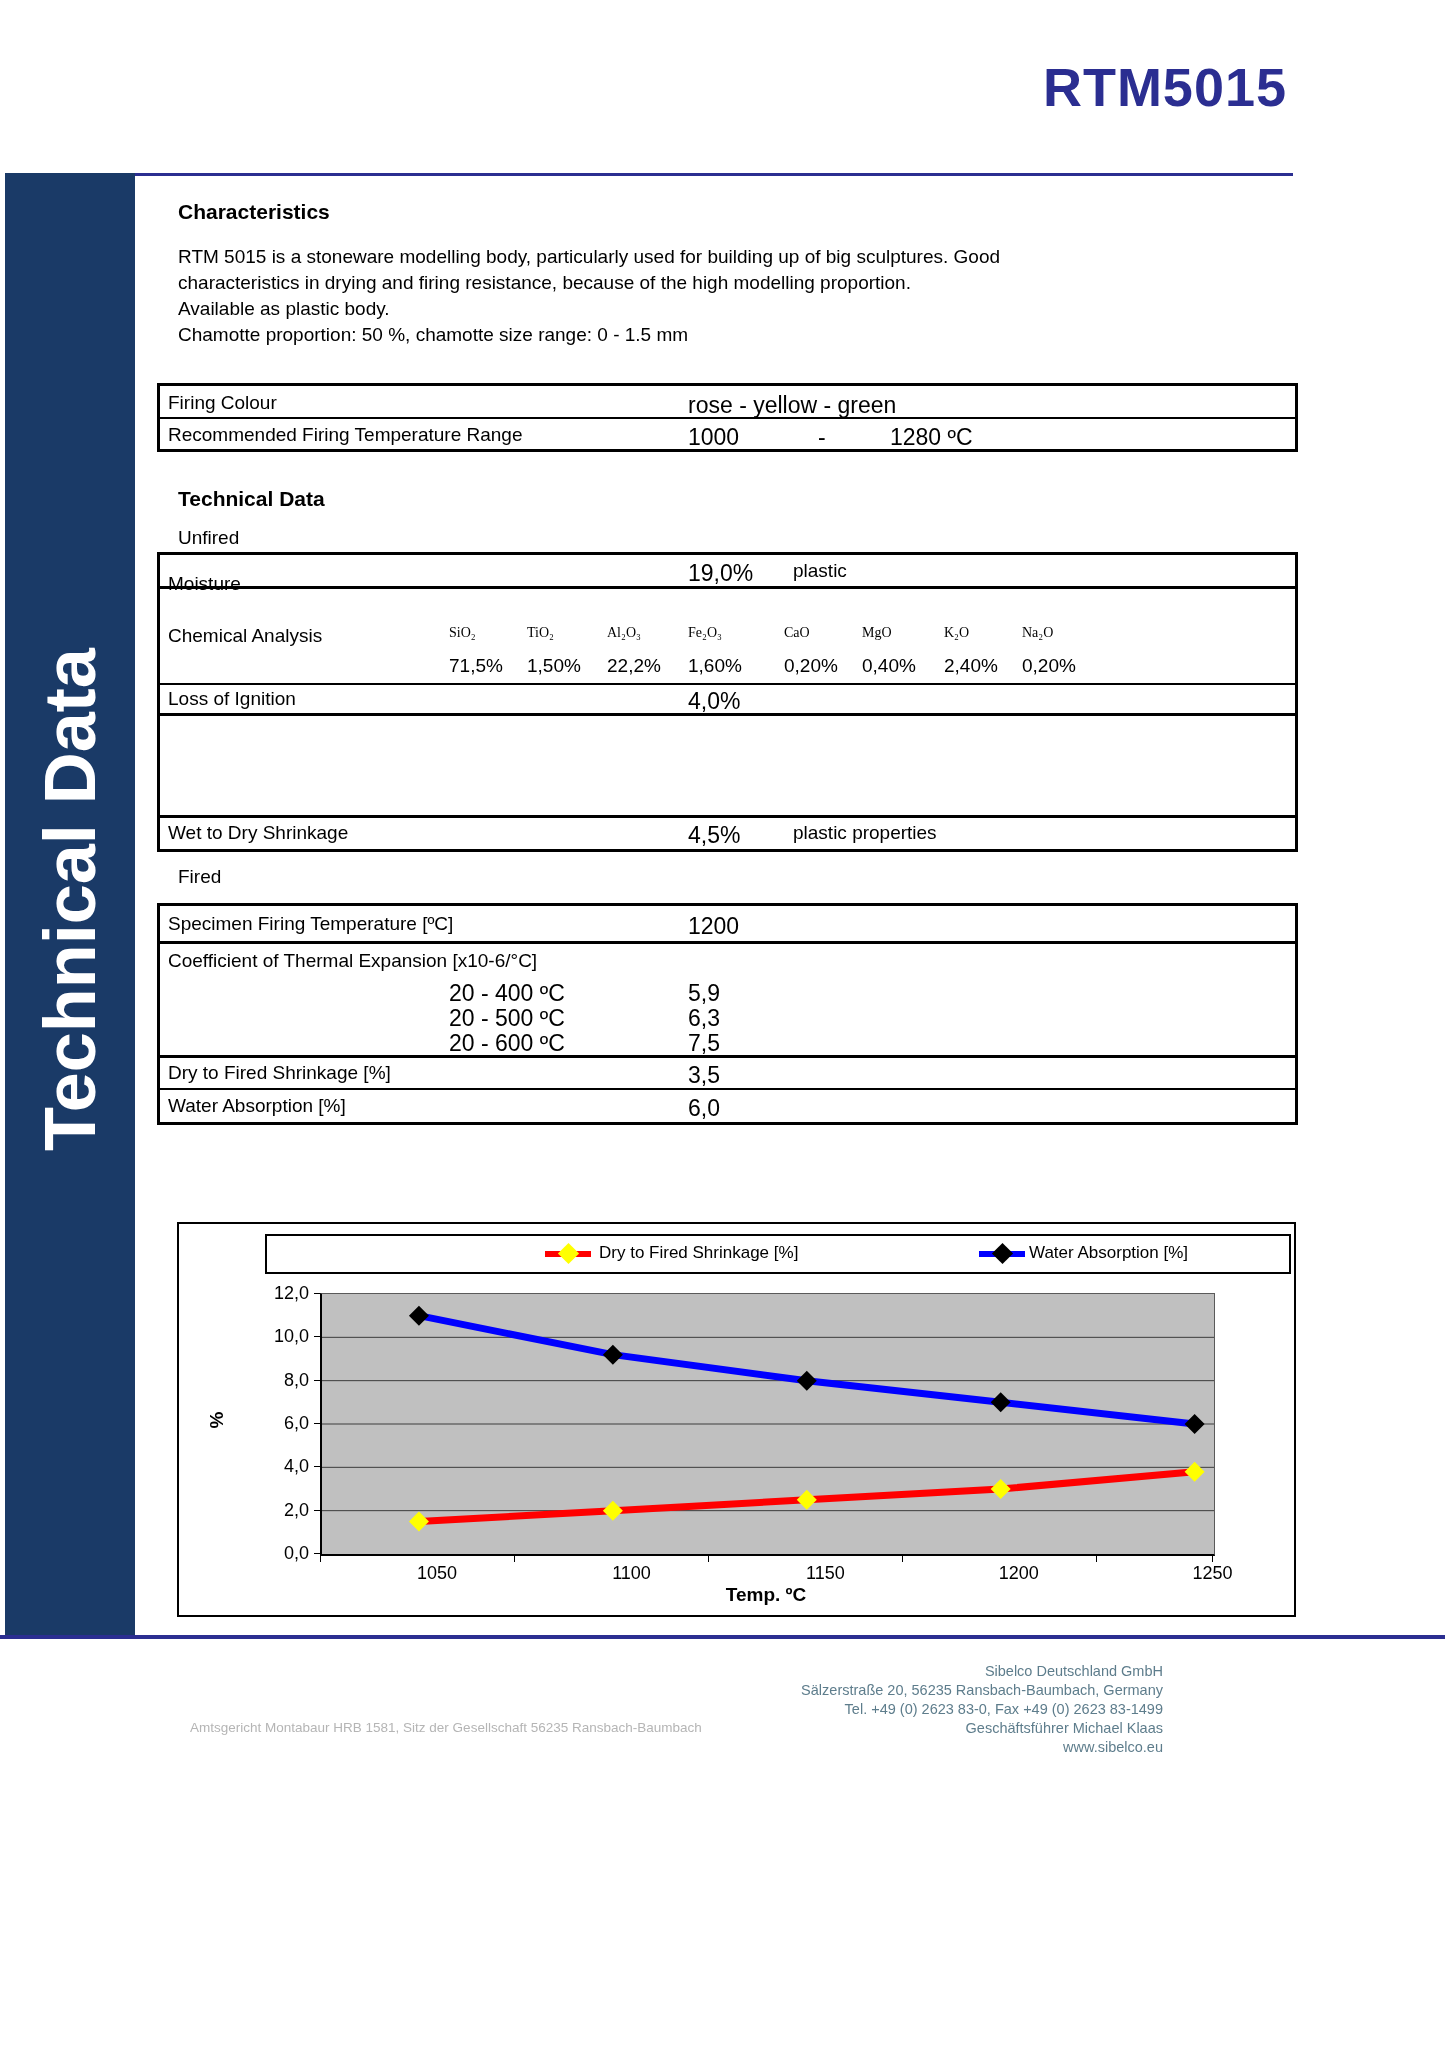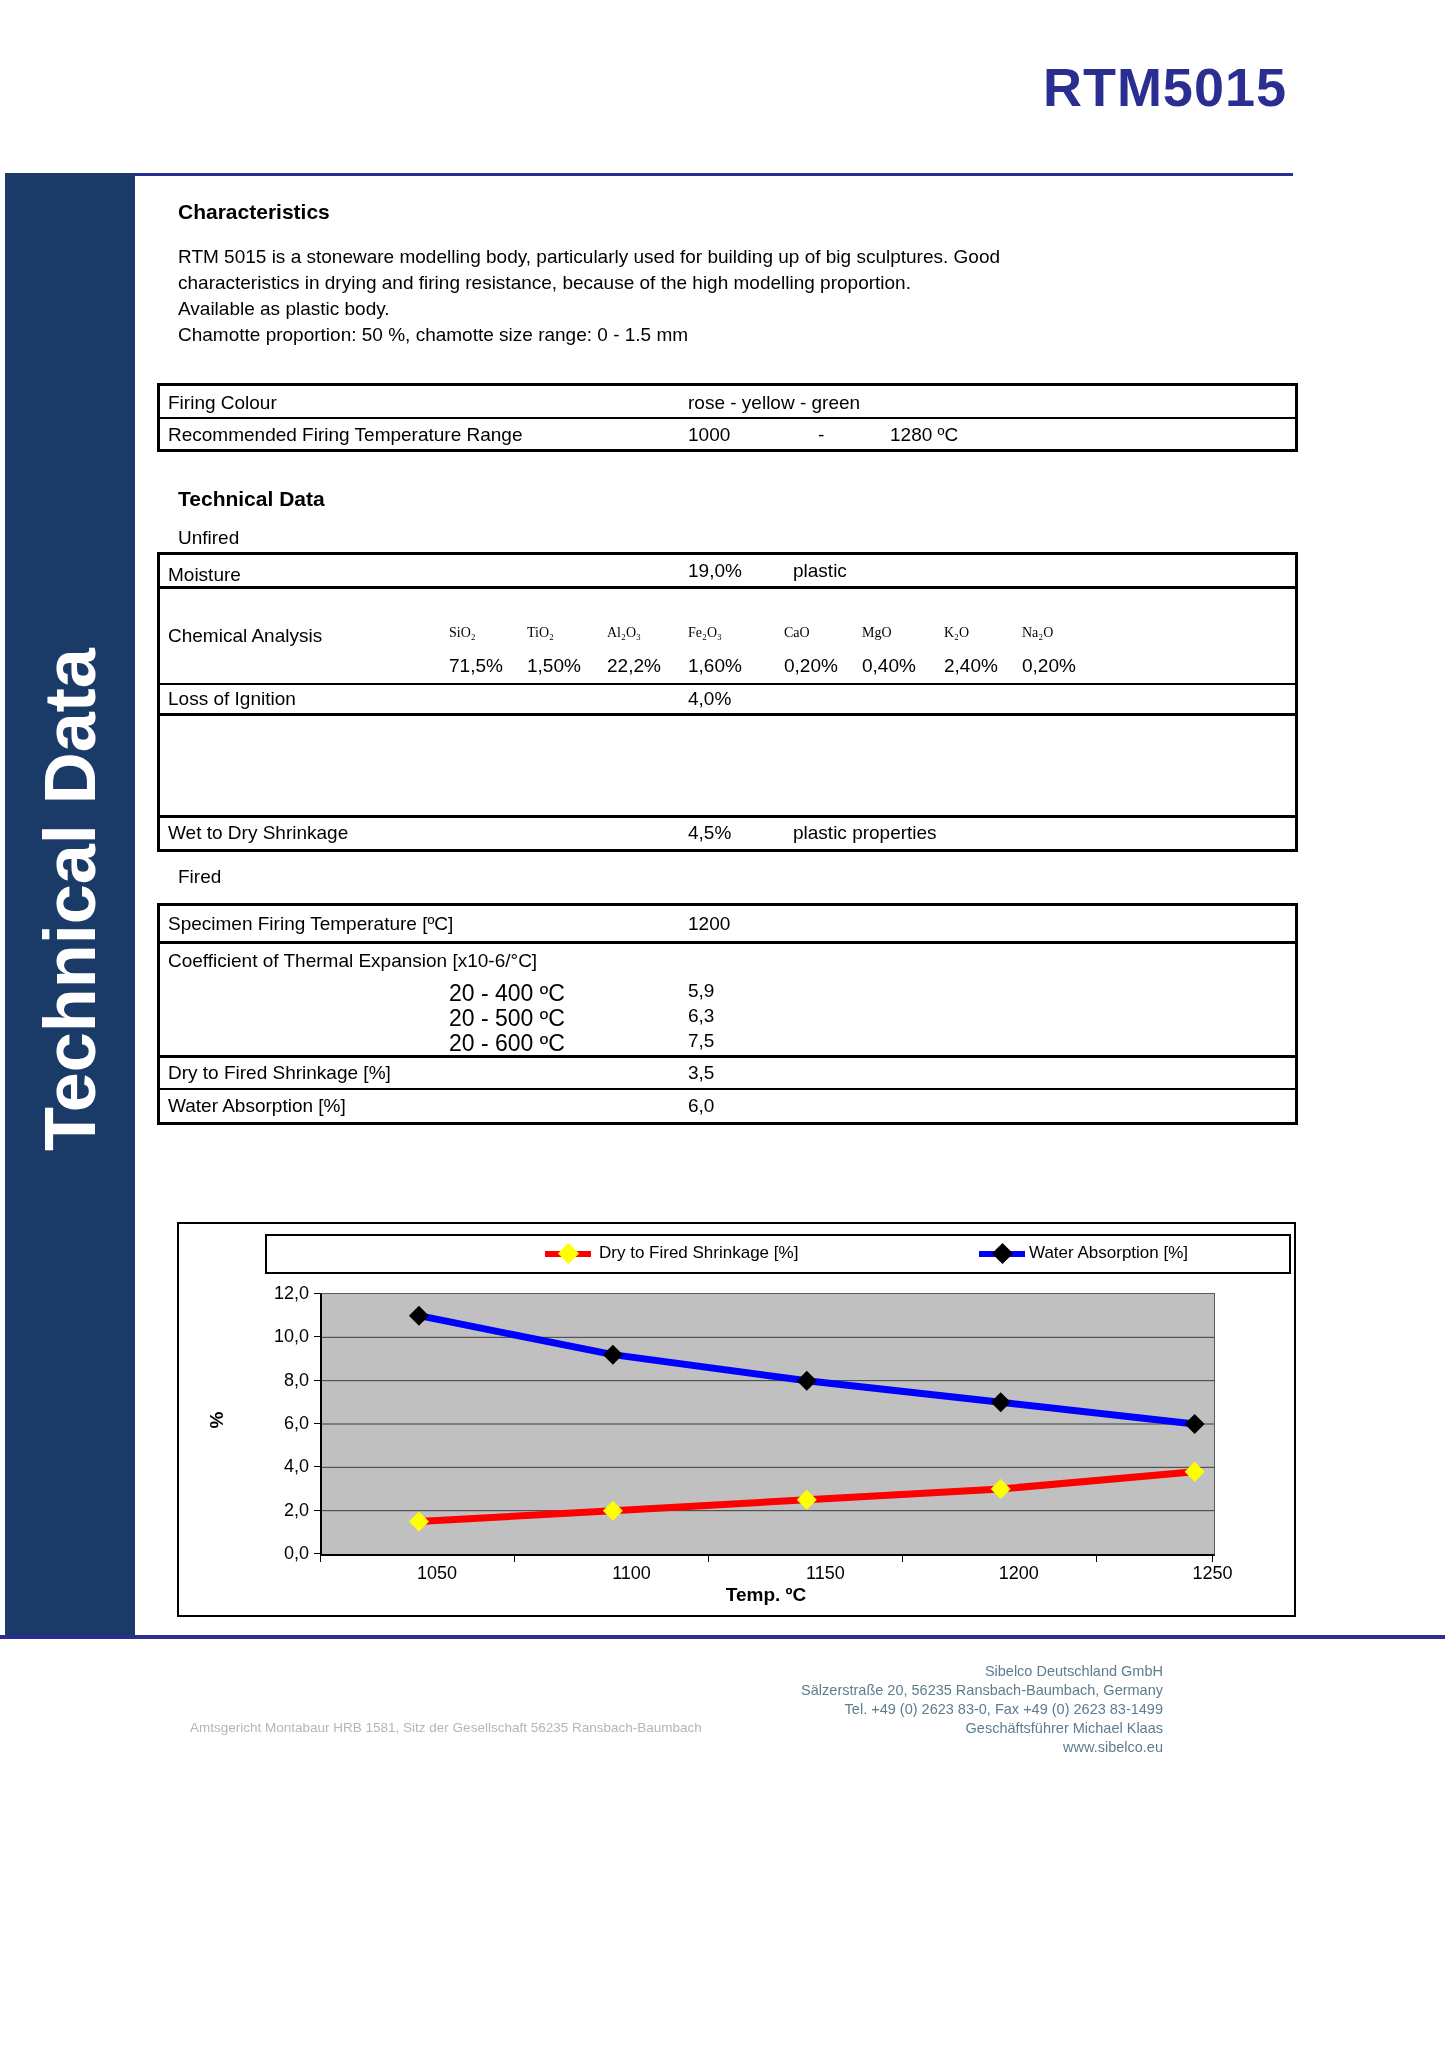--- a/index.html
+++ b/index.html
@@ -24,21 +24,21 @@
     writing-mode:vertical-rl;transform:rotate(180deg);
     color:#fff;font-size:72px;font-weight:bold;white-space:nowrap;
   }
   
   .h-bold{position:absolute;font-size:21px;font-weight:bold;}
   .h-plain{position:absolute;font-size:19px;}
   .para{position:absolute;left:178px;top:244px;width:960px;font-size:19px;line-height:26px;}
   
   .tbl{position:absolute;left:157px;width:1135px;border:3px solid #000;background:#fff;}
   .tbl .row-label{position:absolute;left:8px;font-size:19px;white-space:nowrap;}
-  .tbl .val{position:absolute;left:528px;font-size:19px;white-space:nowrap;}
+  .tbl .val{position:absolute;left:528px;font-size:23px;white-space:nowrap;}
   .tbl .note{position:absolute;left:633px;font-size:19px;white-space:nowrap;}
   .tbl .sep{position:absolute;left:0;width:100%;background:#000;}
   .chem{font-family:Liberation Serif, serif;font-size:14px;}
   .chem-col{position:absolute;white-space:nowrap;}
   .sub-range{position:absolute;left:289px;font-size:23px;white-space:nowrap;}
   
   .chart-box{position:absolute;left:177px;top:1222px;width:1115px;height:391px;border:2px solid #000;background:#fff;}
   .legend{position:absolute;left:86px;top:10px;width:1022px;height:36px;border:2px solid #000;background:#fff;}
   .legend-label{position:absolute;top:7px;font-size:17px;white-space:nowrap;}
   .legend-line{position:absolute;top:15px;width:46px;height:6px;}
@@ -81,21 +81,21 @@
   <span class="row-label" style="top:38px;">Recommended Firing Temperature Range</span>
   <span class="val" style="top:38px;">1000</span>
   <span class="val" style="left:658px;top:38px;">-</span>
   <span class="val" style="left:730px;top:38px;">1280 ºC</span>
 </div>
 
 <div class="h-bold" style="left:178px;top:487px;">Technical Data</div>
 <div class="h-plain" style="left:178px;top:527px;">Unfired</div>
 
 <div class="tbl" style="top:552px;height:294px;">
-  <span class="row-label" style="top:9px;">Moisture</span>
+  <span class="row-label" style="top:18px;">Moisture</span>
   <span class="val" style="top:5px;">19,0%</span>
   <span class="note" style="top:5px;">plastic</span>
   <div class="sep" style="top:31px;height:3px;"></div>
 
   <span class="row-label" style="top:70px;">Chemical Analysis</span>
   <span class="chem chem-col" style="left:289px;top:70px;">SiO₂</span>
   <span class="chem chem-col" style="left:367px;top:70px;">TiO₂</span>
   <span class="chem chem-col" style="left:447px;top:70px;">Al₂O₃</span>
   <span class="chem chem-col" style="left:528px;top:70px;">Fe₂O₃</span>
   <span class="chem chem-col" style="left:624px;top:70px;">CaO</span>

